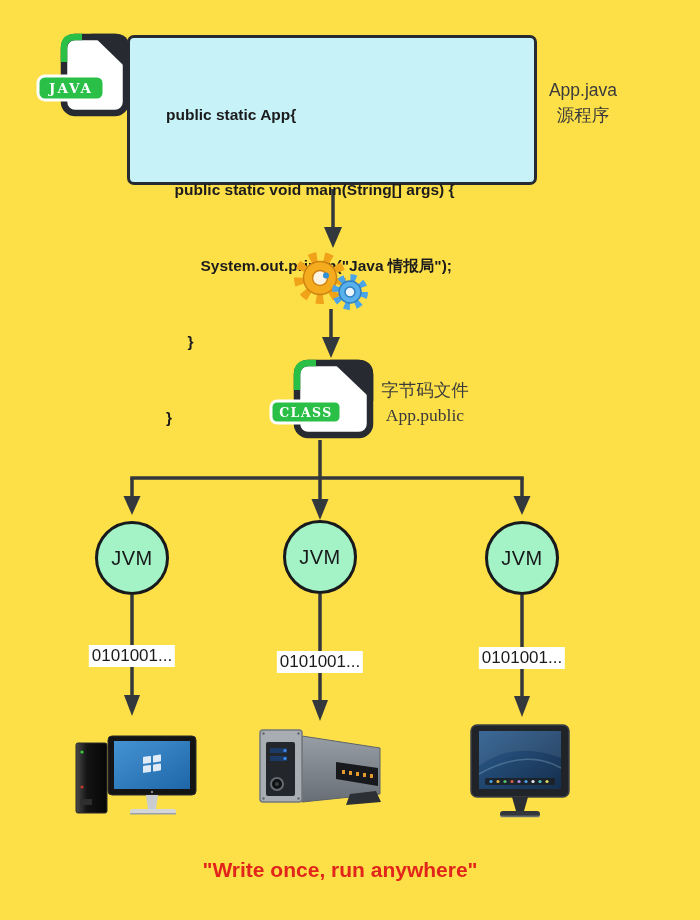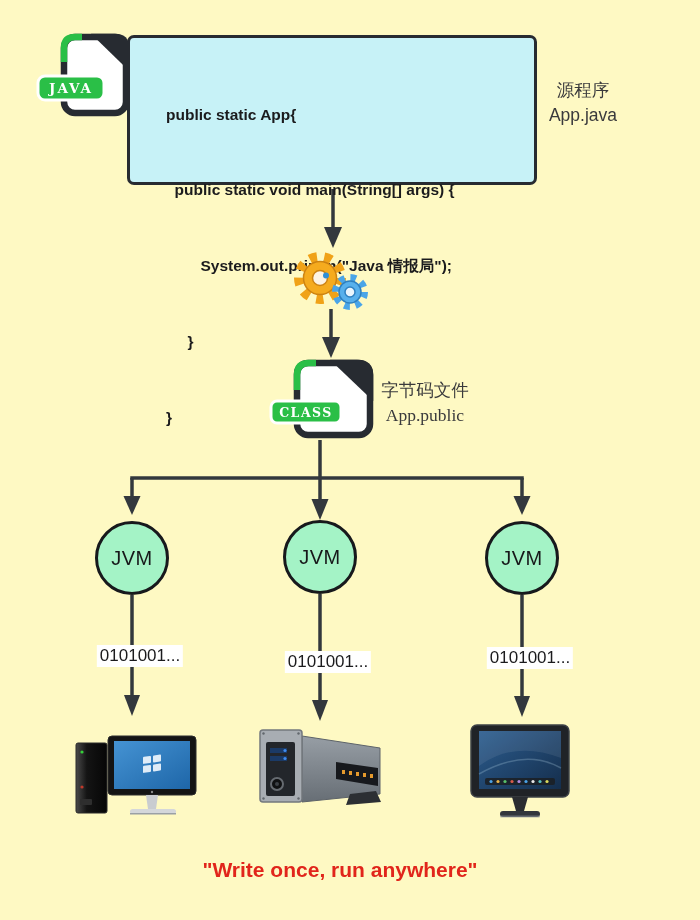--- a/index.html
+++ b/index.html
@@ -1,41 +1,41 @@
 <!DOCTYPE html>
 <html style="--box_fill: #c7f2f7; --box_border: #272b31; --badge_green: #2abf47; --jvm_fill: #a4f3c6; --line_color: #33383d; --text_dark: #1b1b1d; --label_gray: #3a3a3c; --slogan_red: #e1251b;"><head>
 <meta charset="utf-8">
 <style>
   :root{
     --box_fill:#c7f2f7; --box_border:#272b31; --badge_green:#2abf47;
     --jvm_fill:#a4f3c6; --line_color:#33383d; --text_dark:#1b1b1d;
     --label_gray:#3a3a3c; --slogan_red:#e1251b;
   }
   html,body{margin:0;padding:0;background:#fff;}
-  .stage{position:relative;width:700px;height:920px;background:#fef9c3;overflow:hidden;
+  .stage{position:relative;width:700px;height:920px;background:#fde047;overflow:hidden;
          font-family:"Liberation Sans","DejaVu Sans",sans-serif;}
   .stage svg{position:absolute;}
   .connectors{left:0;top:0;}
   .code-box{position:absolute;left:127px;top:35px;width:410px;height:150px;
     box-sizing:border-box;border:3px solid var(--box_border);border-radius:7px;
     background:var(--box_fill);}
   .code-lines{position:absolute;left:36px;top:13px;white-space:pre;
     font-size:15.5px;font-weight:bold;color:var(--text_dark);line-height:25.3px;}
   .side-label{position:absolute;text-align:center;color:var(--label_gray);
     font-size:17.5px;line-height:24.5px;}
   .source-label{left:523px;top:78px;width:120px;}
   .compiler-label{position:absolute;left:404px;top:276px;font-size:17.5px;color:var(--label_gray);}
   .bytecode-label{left:365px;top:378px;width:120px;font-family:Liberation Serif, serif;}
   .jvm-circle{position:absolute;width:74px;height:74px;box-sizing:border-box;
     border:3px solid #17191c;border-radius:50%;background:var(--jvm_fill);
     display:flex;align-items:center;justify-content:center;
     font-size:20px;font-weight:500;letter-spacing:.5px;color:#17181a;}
   .jvm-1{left:95px;top:521px;} .jvm-2{left:283px;top:520px;} .jvm-3{left:485px;top:521px;}
   .bits{position:absolute;transform:translateX(-50%);background:#fff;padding:0 3px;
-    font-size:17px;color:var(--text_dark);line-height:22px;margin-left:8px;}
+    font-size:17px;color:var(--text_dark);line-height:22px;}
   .bits-1{left:132px;top:645px;} .bits-2{left:320px;top:651px;} .bits-3{left:522px;top:647px;}
   .slogan{position:absolute;left:0;top:858px;width:680px;text-align:center;
     font-size:21px;font-weight:bold;color:var(--slogan_red);}
   .badge-text{font-family:"DejaVu Serif","Liberation Serif",serif;font-weight:bold;fill:#fff;}
 </style>
 </head>
 <body>
 
 <div class="stage">
 
@@ -76,22 +76,22 @@
     <div class="code-lines">
       <div>public static App{</div>
       <div>  public static void main(String[] args) {</div>
       <div>        System.out.println("Java 情报局");</div>
       <div>     }</div>
       <div>}</div>
     </div>
   </div>
 
   <div class="side-label source-label">
+    <div>App.java</div>
     <div>源程序</div>
-    <div>App.java</div>
   </div>
 
   <svg style="left:286px;top:248px" width="92" height="68" viewBox="0 0 92 68">
     <circle cx="34" cy="30" r="21" fill="none" stroke="#f0a218" stroke-width="10" stroke-dasharray="7.3 7.36"></circle>
     <circle cx="34" cy="30" r="16.5" fill="#f5ab1e" stroke="#cd8312" stroke-width="1.5"></circle>
     <circle cx="34" cy="30" r="7.5" fill="#fdf3e3" stroke="#cd8312" stroke-width="1.5"></circle>
     <circle cx="40" cy="27.5" r="3" fill="#2f8fd8"></circle>
     <circle cx="64" cy="44" r="14" fill="none" stroke="#4aa5e8" stroke-width="8" stroke-dasharray="5.5 5.49"></circle>
     <circle cx="64" cy="44" r="11" fill="#58b0ec" stroke="#2f80c0" stroke-width="1.5"></circle>
     <circle cx="64" cy="44" r="5" fill="#eaf5fd" stroke="#2f80c0" stroke-width="1.5"></circle>

